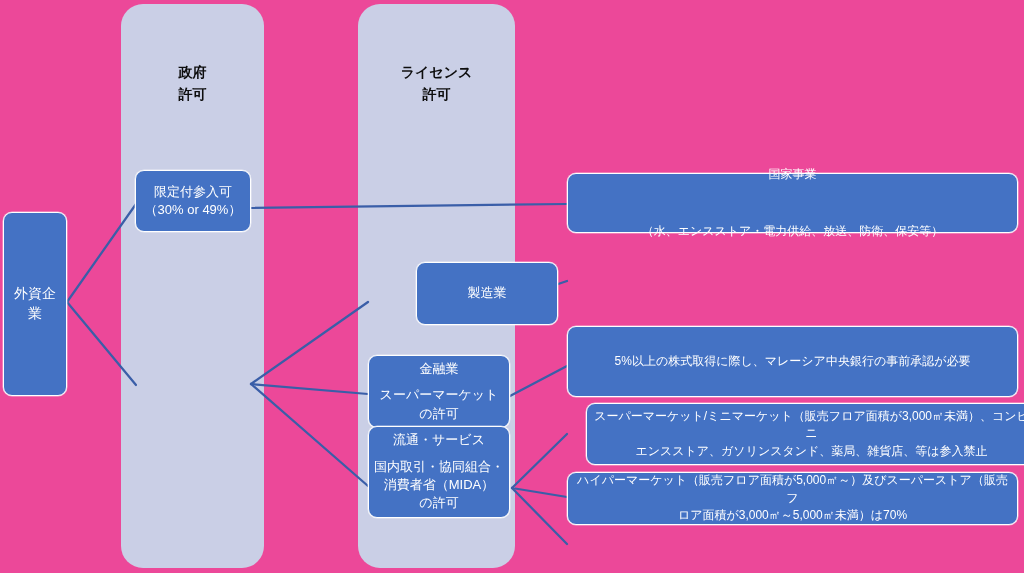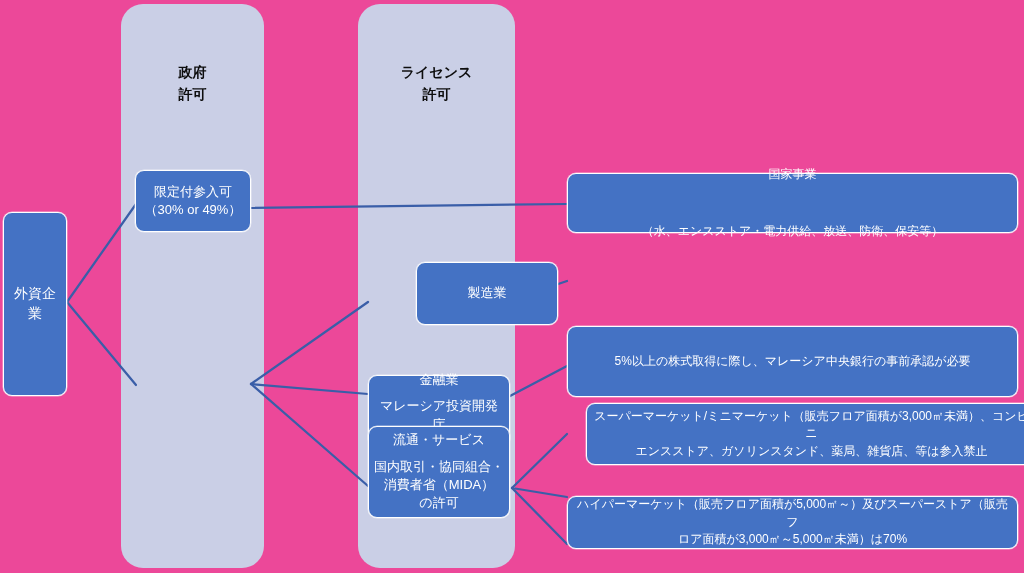--- a/index.html
+++ b/index.html
@@ -66,27 +66,27 @@
     box-shadow: 0 0 0 0.5px rgba(255,255,255,0.6);
   }
   .node .t, .node .s { white-space: pre-line; }
   .node.gap .s { margin-top: 8px; }
   .node.small { font-size: 12px; line-height: 1.45; padding: 3px 4px; gap: 40px; }
 
   .n-foreign       { left: 3px;   top: 212px; width: 64px;  height: 184px; font-size: 14px; }
   .n-limited       { left: 135px; top: 170px; width: 116px; height: 62px;  }
   .n-principle     { left: 135px; top: 308px; width: 116px; height: 156px; }
   .n-manufacturing { left: 368px; top: 262px; width: 142px; height: 63px; margin-left: 48px;  }
-  .n-finance       { left: 368px; top: 355px; width: 142px; height: 73px; margin-top: 20px;  }
+  .n-finance       { left: 368px; top: 355px; width: 142px; height: 73px;  }
   .n-distribution  { left: 368px; top: 426px; width: 142px; height: 92px;  }
   .n-national      { left: 567px; top: 173px; width: 451px; height: 60px;  }
   .n-almostall     { left: 567px; top: 249px; width: 451px; height: 66px;  }
   .n-centralbank   { left: 567px; top: 326px; width: 451px; height: 71px; align-items: center;  }
   .n-superban      { left: 586px; top: 403px; width: 451px; height: 62px;  }
-  .n-hyper70       { left: 567px; top: 472px; width: 451px; height: 53px; margin-top: 24px;  }
+  .n-hyper70       { left: 567px; top: 472px; width: 451px; height: 53px;  }
   .n-others        { left: 567px; top: 528px; width: 451px; height: 34px;  }
 </style>
 </head>
 <body>
 
 <div class="canvas">
 
   <div class="column column-1">
     <div class="column-title">政府
 許可</div>
@@ -119,21 +119,21 @@
     <div class="s">（30% or 49%）</div>
   </div>
 
 
   <div class="node gap n-manufacturing">
     <div class="t">製造業</div>
   </div>
 
   <div class="node gap n-finance">
     <div class="t">金融業</div>
-    <div class="s">マレーシア投資開発庁
+    <div class="s">スーパーマーケット
 の許可</div>
   </div>
 
   <div class="node gap n-distribution">
     <div class="t">流通・サービス</div>
     <div class="s">国内取引・協同組合・
 消費者省（MIDA）
 の許可</div>
   </div>
 

